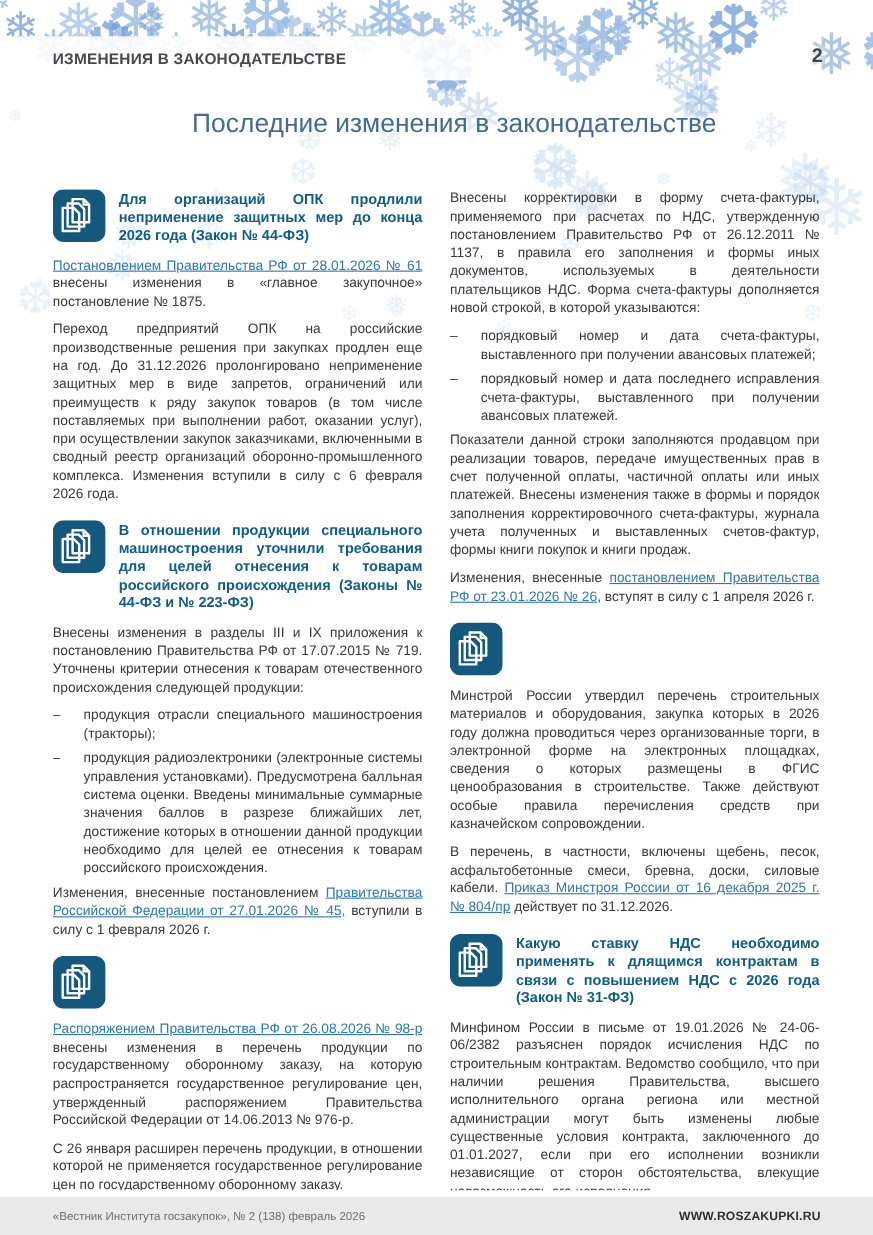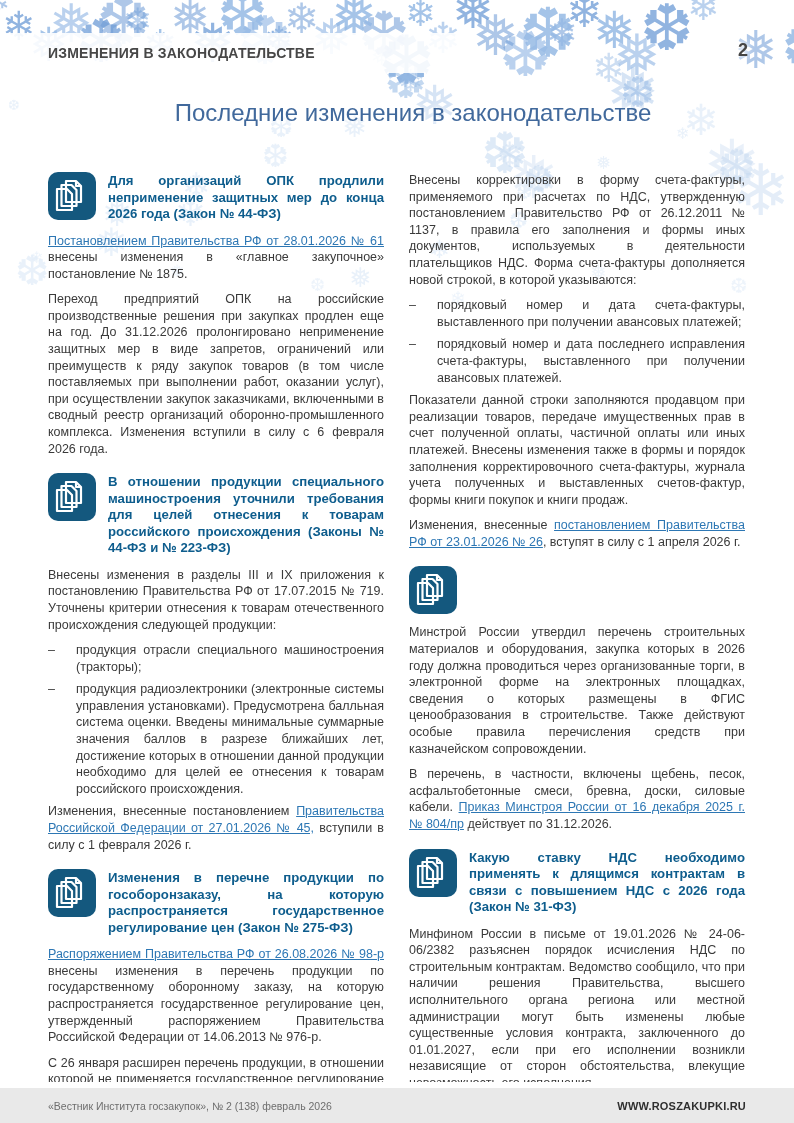--- a/index.html
+++ b/index.html
@@ -170,21 +170,20 @@
           <div class="art-head">
             <div class="art-icon"><svg width="48" height="48" viewBox="0 0 48 48" xmlns="http://www.w3.org/2000/svg">
     <rect width="48" height="48" rx="10" class="icon-bg-rect" fill="#14587e"></rect>
     <g stroke="#ffffff" stroke-width="2.2" stroke-linejoin="round" fill="none" class="icon-pages">
       <path d="M9 17 h10 l5 5 v16 h-15 z"></path>
       <path d="M13.5 13 h10 l5 5 v16 h-15 z"></path>
       <path d="M18 9 h10 l5 5 v16 h-15 z"></path>
       <path d="M28 9 v5 h5"></path>
     </g>
   </svg></div>
-            <h3 class="art-title">Изменения в перечне продукции по гособоронзаказу, на которую распространяется государственное регулирование цен (Закон № 275-ФЗ)</h3>
           </div>
           <div class="blocks">
             <p class="body-p"><a class="doc-link" href="#">Распоряжением Правительства РФ от 26.08.2026 № 98-р</a><span> внесены изменения в перечень продукции по государственному оборонному заказу, на которую распространяется государственное регулирование цен, утвержденный распоряжением Правительства Российской Федерации от 14.06.2013 № 976-р.</span></p>
             <p class="body-p"><span>С 26 января расширен перечень продукции, в отношении которой не применяется государственное регулирование цен по государственному оборонному заказу.</span></p>
           </div>
         </article>
       </div>
     <div class="col">
         <article class="article">
           <div class="blocks">

